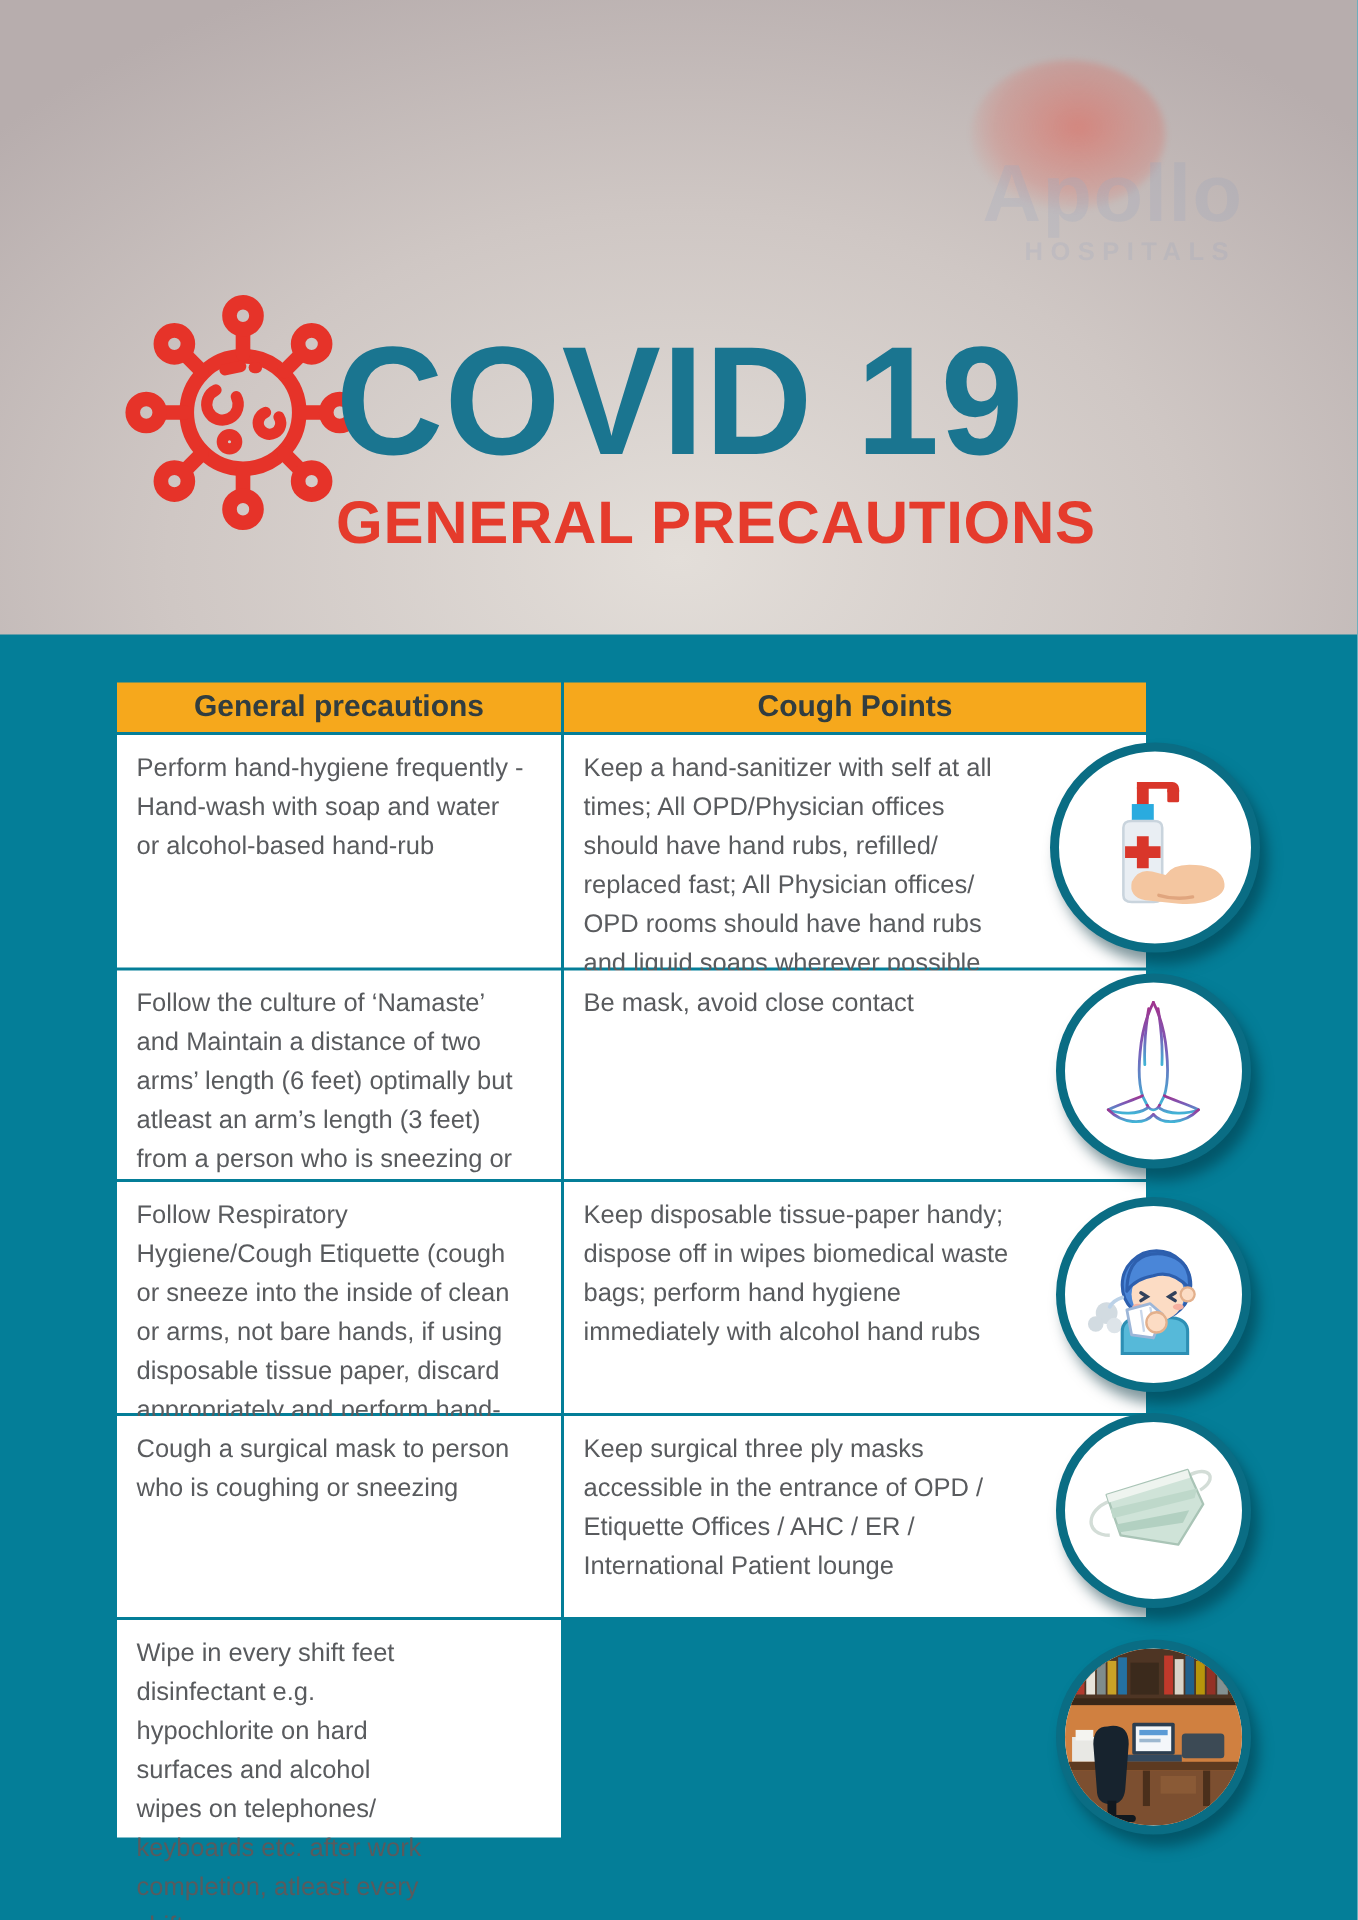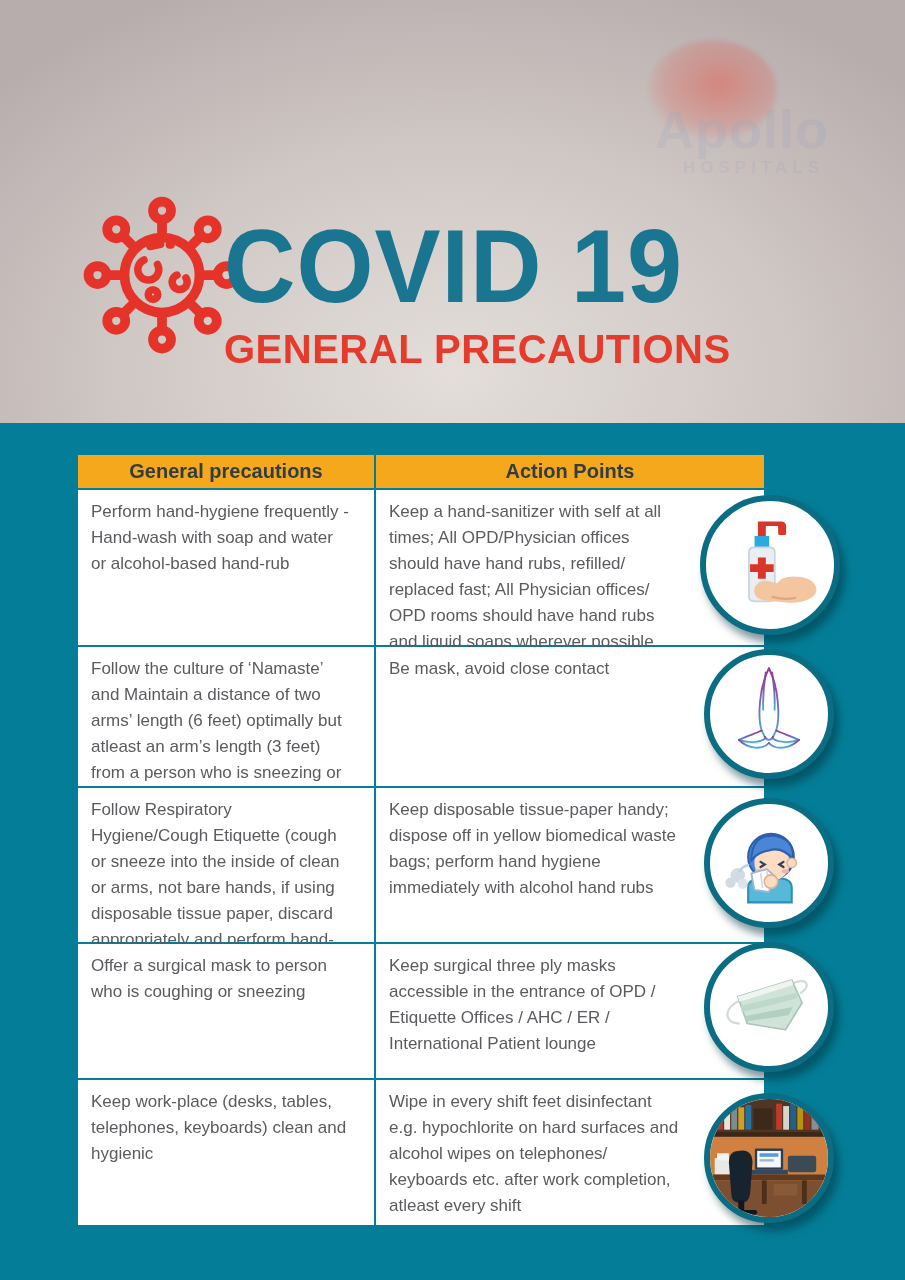--- a/index.html
+++ b/index.html
@@ -111,35 +111,34 @@
 
     <div class="watermark">
       <div class="wm-blob"></div>
       <div class="wm-brand">Apollo</div>
       <div class="wm-sub">HOSPITALS</div>
     </div>
   </div>
 
   <div class="table">
     <div class="th">General precautions</div>
-    <div class="th">Action Points</div>
+    <div class="th">Cough Points</div>
 
     <div class="td left">Perform hand-hygiene frequently - Hand-wash with soap and water or alcohol-based hand-rub</div>
     <div class="td right">Keep a hand-sanitizer with self at all times; All OPD/Physician offices should have hand rubs, refilled/ replaced fast; All Physician offices/ OPD rooms should have hand rubs and liquid soaps wherever possible</div>
 
     <div class="td left">Follow the culture of ‘Namaste’ and Maintain a distance of two arms’ length (6 feet) optimally but atleast an arm’s length (3 feet) from a person who is sneezing or coughing</div>
     <div class="td right">Be mask, avoid close contact</div>
 
     <div class="td left">Follow Respiratory Hygiene/Cough Etiquette (cough or sneeze into the inside of clean or arms, not bare hands, if using disposable tissue paper, discard appropriately and perform hand-hygiene)</div>
-    <div class="td right">Keep disposable tissue-paper handy; dispose off in yellow biomedical waste bags; perform hand hygiene immediately with alcohol hand rubs</div>
-
-    <div class="td left">Offer a surgical mask to person who is coughing or sneezing</div>
+    <div class="td right">Keep disposable tissue-paper handy; dispose off in wipes biomedical waste bags; perform hand hygiene immediately with alcohol hand rubs</div>
+
+    <div class="td left">Cough a surgical mask to person who is coughing or sneezing</div>
     <div class="td right">Keep surgical three ply masks accessible in the entrance of OPD / Etiquette Offices / AHC / ER / International Patient lounge</div>
 
-    <div class="td left">Keep work-place (desks, tables, telephones, keyboards) clean and hygienic</div>
     <div class="td right">Wipe in every shift feet disinfectant e.g. hypochlorite on hard surfaces and alcohol wipes on telephones/ keyboards etc. after work completion, atleast every shift</div>
   </div>
 
   <div class="circle c1">
     <svg viewBox="0 0 100 100">
       <rect x="39" y="14" width="7" height="12" fill="#d9362a"></rect>
       <path d="M39 11 h21 a4 4 0 0 1 4 4 v2 h-7 v-2 h-18 z" fill="#d9362a"></path>
       <rect x="57" y="15" width="7" height="8" rx="1" fill="#d9362a"></rect>
       <rect x="36" y="24" width="13" height="11" fill="#2aabdf"></rect>
       <path d="M31 38 q0 -4 5 -4 h13 q5 0 5 4 v40 q0 4 -5 4 h-13 q-5 0 -5 -4 z" fill="#e9eef3" stroke="#c9d4dd" stroke-width="1.5"></path>

